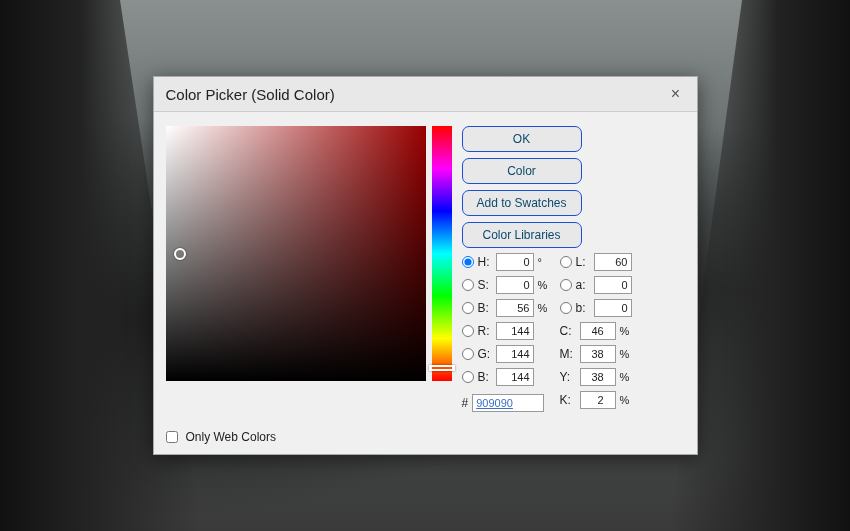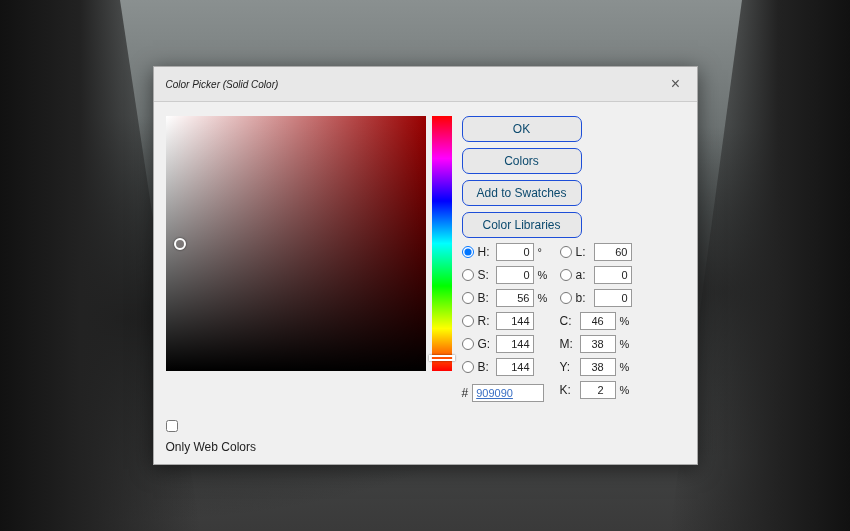--- a/index.html
+++ b/index.html
@@ -64,24 +64,23 @@
     .dialog-titlebar {
       background: #e8e8e8;
       border-bottom: 1px solid #ccc;
       padding: 8px 12px;
       display: flex;
       align-items: center;
       justify-content: space-between;
     }
 
     .dialog-title {
-      font-size: 10px;
+      font-size: 15px;
       font-weight: 400;
       color: #222;
-      font-style: italic;
     }
 
     .dialog-close {
       width: 18px;
       height: 18px;
       background: none;
       border: none;
       cursor: pointer;
       font-size: 16px;
       color: #555;
@@ -299,22 +298,22 @@
 
     .web-colors-label {
       font-size: 12px;
       color: #222;
     }
 
     
     .dialog-bottom {
       padding: 4px 12px 10px 12px;
       display: flex;
+      align-items: center;
       gap: 8px;
-      flex-direction: column;
     }
 
     .left-col {
       display: flex;
       gap: 6px;
     }
 
     .center-col {
       display: flex;
       flex-direction: column;
@@ -410,21 +409,21 @@
         <div class="hue-slider"></div>
         <div class="hue-thumb"></div>
       </div>
     </div>
 
 
     <div class="right-col">
 
       <div class="btn-panel">
         <button class="btn">OK</button>
-        <button class="btn">Colors</button>
+        <button class="btn">Color</button>
         <button class="btn">Add to Swatches</button>
         <button class="btn">Color Libraries</button>
       </div>
 
       <div class="fields-main-row">
 
         <div class="fields-col">
 
           <div class="field-row">
             <input type="radio" class="radio-input" name="colormode" checked="" style="">

